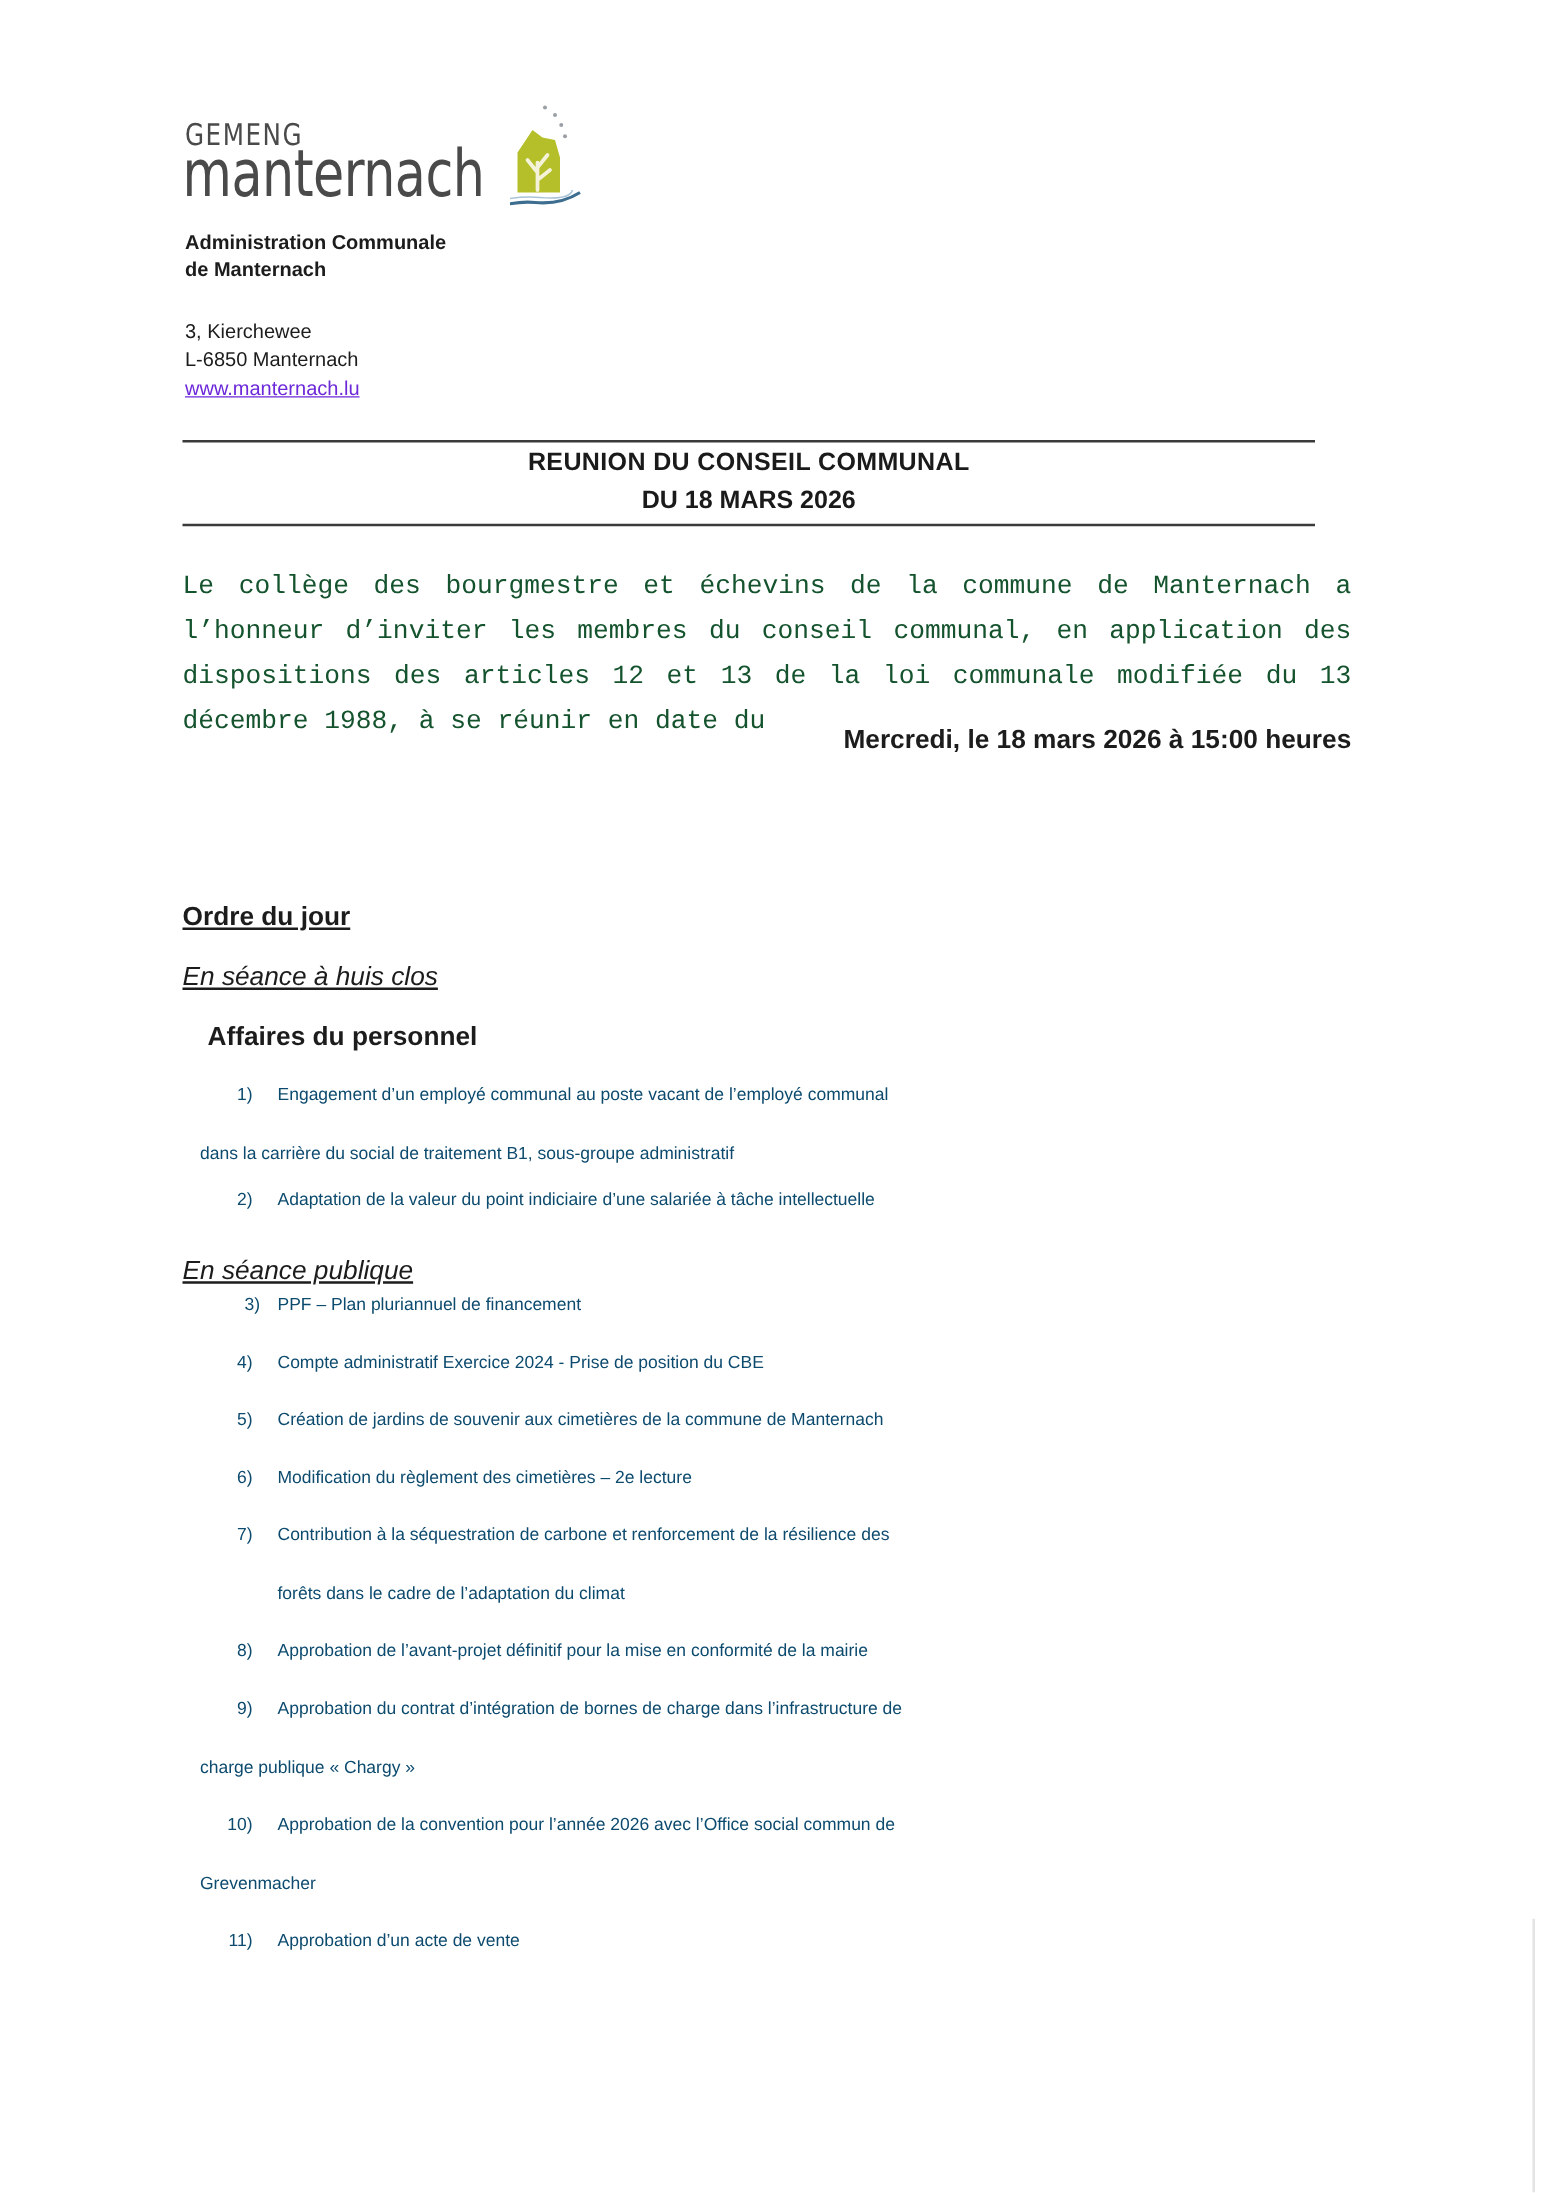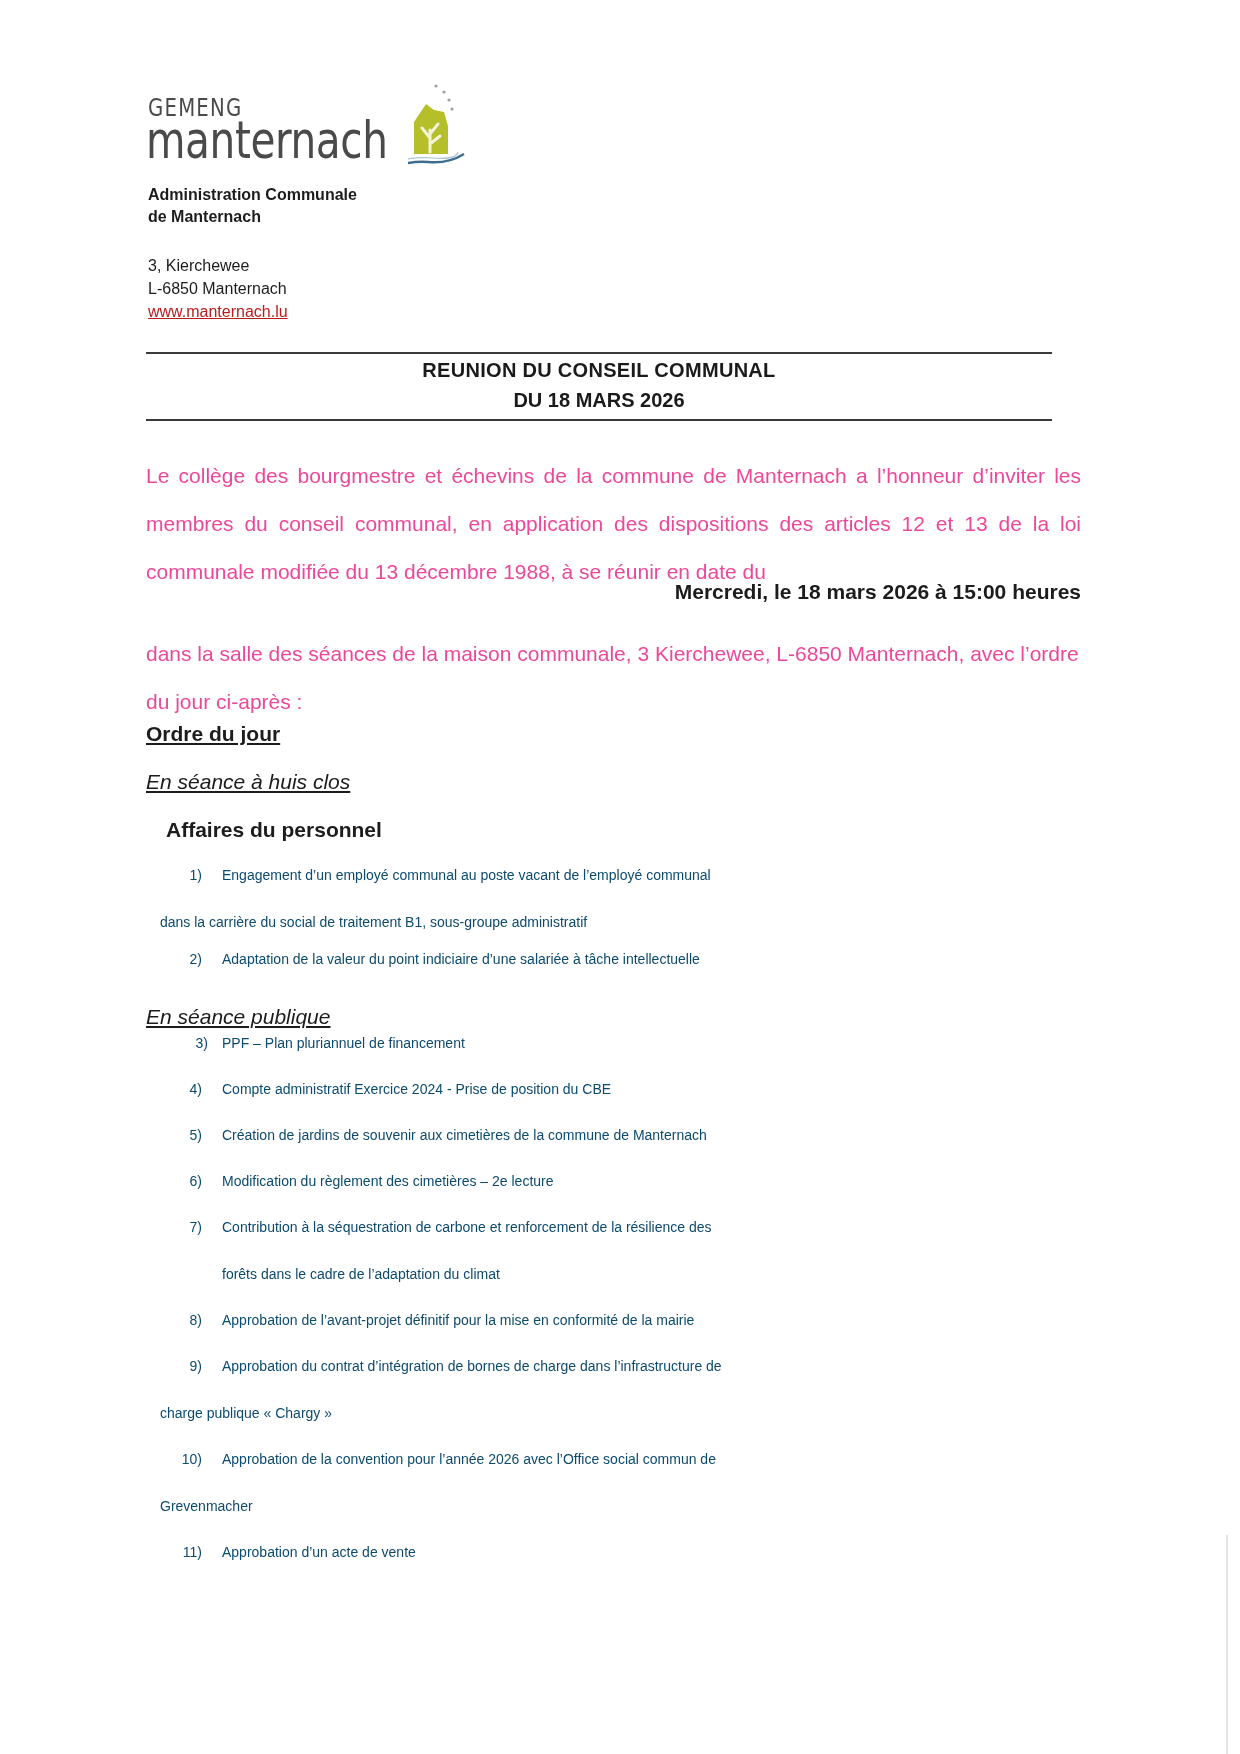--- a/index.html
+++ b/index.html
@@ -10,31 +10,31 @@
   .page { position: absolute; left: 0; top: 0; width: 1240px; height: 1754px; }
 
   
   .logo { position: absolute; left: 148px; top: 82px; width: 320px; height: 100px; }
   .logo-gemeng { position: absolute; left: 0; top: 12px; font-size: 24px; letter-spacing: 1.5px; color: #4a4a4a; font-family: "DejaVu Sans", sans-serif; transform: scaleX(0.82); transform-origin: left top; }
   .logo-name { position: absolute; left: -2px; top: 28px; font-size: 52px; color: #4a4a4a; font-family: "DejaVu Sans", sans-serif; transform: scaleX(0.78); transform-origin: left top; letter-spacing: -0.5px; }
   .logo-mark { position: absolute; left: 260px; top: 0px; width: 60px; height: 100px; }
 
   .org { position: absolute; left: 148px; top: 184px; font-weight: bold; font-size: 16px; line-height: 22px; color: #1c1c1c; }
   .address { position: absolute; left: 148px; top: 254px; font-size: 16px; line-height: 23px; color: #1c1c1c; }
-  .address a { color: #b91c1c; text-decoration: underline; margin-top: 28px; }
+  .address a { color: #6d28d9; text-decoration: underline; margin-top: 28px; }
 
   .rule { position: absolute; left: 146px; width: 906px; height: 2px; background: #3a3a3a; }
   .rule.top { top: 352px; }
   .rule.bottom { top: 419px; }
 
   .title { position: absolute; left: 146px; width: 906px; text-align: center; font-weight: bold; font-size: 20px; color: #1a1a1a; }
   .title.l1 { top: 359px; letter-spacing: 0.3px; }
   .title.l2 { top: 389px; }
 
-  .body-text { position: absolute; left: 146px; width: 935px; font-size: 21px; line-height: 48px; color: #ec4899; }
+  .body-text { position: absolute; left: 146px; width: 935px; font-size: 21px; line-height: 36px; color: #14532d; font-family: Liberation Mono, monospace; }
   .intro { top: 452px; text-align: justify; text-align-last: left; }
   .meeting-date { position: absolute; left: 146px; width: 935px; top: 580px; text-align: right; font-weight: bold; font-size: 21px; }
   .location { top: 630px; }
 
   .h-ordre { position: absolute; left: 146px; top: 722px; font-weight: bold; font-size: 21px; text-decoration: underline; }
   .h-session { position: absolute; left: 146px; font-style: italic; font-size: 21px; text-decoration: underline; }
   .h-session.s1 { top: 770px; }
   .h-session.s2 { top: 1005px; }
   .h-group { position: absolute; left: 146px; top: 818px; font-weight: bold; font-size: 21px; margin-left: 20px; }
 
@@ -76,21 +76,20 @@
     <div><a>www.manternach.lu</a></div>
   </div>
 
   <div class="rule top"></div>
   <div class="title l1">REUNION DU CONSEIL COMMUNAL</div>
   <div class="title l2">DU 18 MARS 2026</div>
   <div class="rule bottom"></div>
 
   <div class="body-text intro">Le collège des bourgmestre et échevins de la commune de Manternach a l’honneur d’inviter les membres du conseil communal, en application des dispositions des articles 12 et 13 de la loi communale modifiée du 13 décembre 1988, à se réunir en date du</div>
   <div class="meeting-date">Mercredi, le 18 mars 2026 à 15:00 heures</div>
-  <div class="body-text location">dans la salle des séances de la maison communale, 3 Kierchewee, L-6850 Manternach, avec l’ordre du jour ci-après :</div>
 
   <div class="h-ordre">Ordre du jour</div>
   <div class="h-session s1">En séance à huis clos</div>
   <div class="h-group">Affaires du personnel</div>
 
   <div class="item" style="top:852px">
     <div><span class="num">1)</span><span>Engagement d’un employé communal au poste vacant de l’employé communal</span></div>
     <span class="wrap-flush">dans la carrière du social de traitement B1, sous-groupe administratif</span>
   </div>
   <div class="item" style="top:936px">

